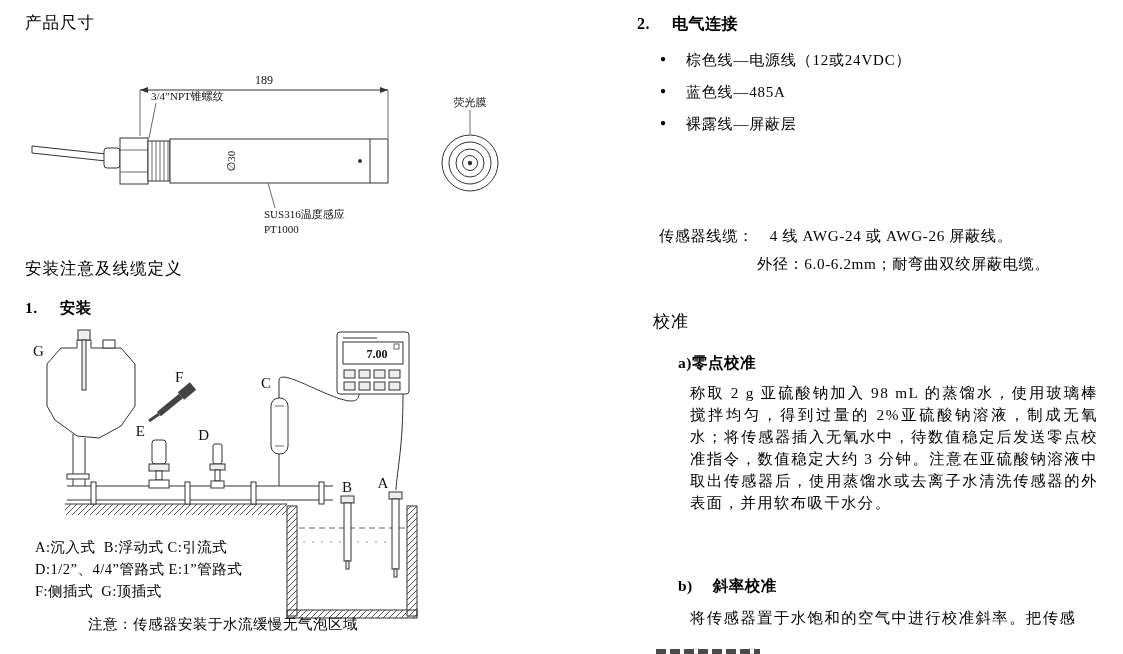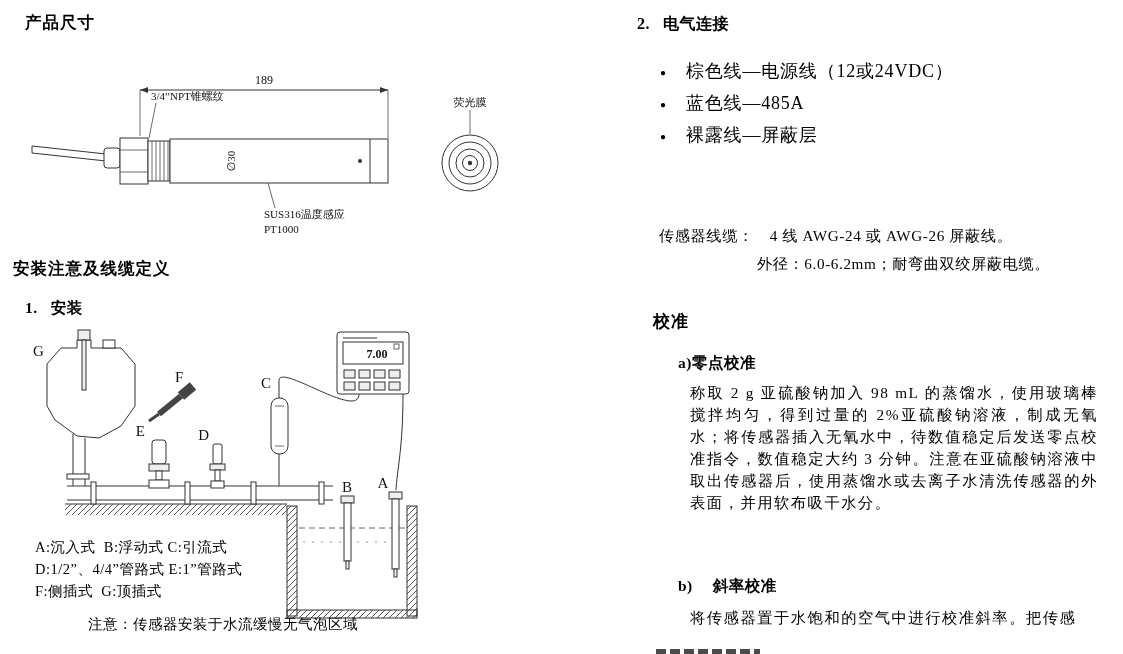--- a/index.html
+++ b/index.html
@@ -2,24 +2,24 @@
 <html><head>
 <meta charset="utf-8">
 <style>
   html,body{margin:0;padding:0}
   body{
     width:1123px;height:654px;position:relative;overflow:hidden;
     background:#fff;color:#000;
     font-family:"Liberation Serif","DejaVu Serif",serif;
   }
   .abs{position:absolute}
-  .h1{font-size:16.5px;font-weight:700;letter-spacing:1px}
+  .h1{font-size:16.5px;font-weight:400;letter-spacing:1px}
   .h2{font-size:15.5px;font-weight:700;letter-spacing:.5px}
-  .numgap{margin-left:13px}
-  .bullet-row{display:flex;align-items:flex-end;height:32px;font-size:18px;letter-spacing:.8px}
+  .numgap{margin-left:22px}
+  .bullet-row{display:flex;align-items:flex-start;height:32px;font-size:15px;letter-spacing:.8px}
   .dot{width:26px;display:inline-block}
   .dot::before{content:"●";font-size:10px;vertical-align:2px}
   .cable-line{font-size:15.2px;letter-spacing:.6px}
   .cable-label{font-weight:400}
   .para{font-size:15.3px;line-height:22px;letter-spacing:1.5px;text-align:justify;text-justify:inter-ideograph}
   .oneline{font-size:15.3px;letter-spacing:1.5px}
   .legend div{font-size:14.5px;line-height:22px;letter-spacing:.5px;white-space:pre}
   .note{font-size:14.5px;letter-spacing:.5px}
   .clip-bar{background:repeating-linear-gradient(90deg,#2b2b2b 0 10px,#fff 10px 14px);opacity:.85}
   svg{display:block}
@@ -89,21 +89,21 @@
     <text x="452" y="40" font-size="11" text-anchor="middle">荧光膜</text>
     <line class="lnth" x1="452" y1="44" x2="452" y2="68"></line>
     <circle class="ln" cx="452" cy="97" r="28"></circle>
     <circle class="ln" cx="452" cy="97" r="21"></circle>
     <circle class="ln" cx="452" cy="97" r="14"></circle>
     <circle class="ln" cx="452" cy="97" r="7.5"></circle>
     <circle cx="452" cy="97" r="2.2" fill="#333"></circle>
   </g>
 </svg>
 
-<div class="abs h1" style="left:13px;top:258px">安装注意及线缆定义</div>
+<div class="abs h1" style="left:25px;top:258px">安装注意及线缆定义</div>
 
 <div class="abs h2" style="left:25px;top:298px">
   <span>1.</span><span class="numgap">安装</span>
 </div>
 
 <svg class="abs" style="left:25px;top:328px" width="420" height="302" viewBox="0 0 420 302">
   <defs>
     <pattern id="hatch" width="6" height="6" patternUnits="userSpaceOnUse">
       <path d="M0,6 L6,0" stroke="#555" stroke-width="1"></path>
     </pattern>

